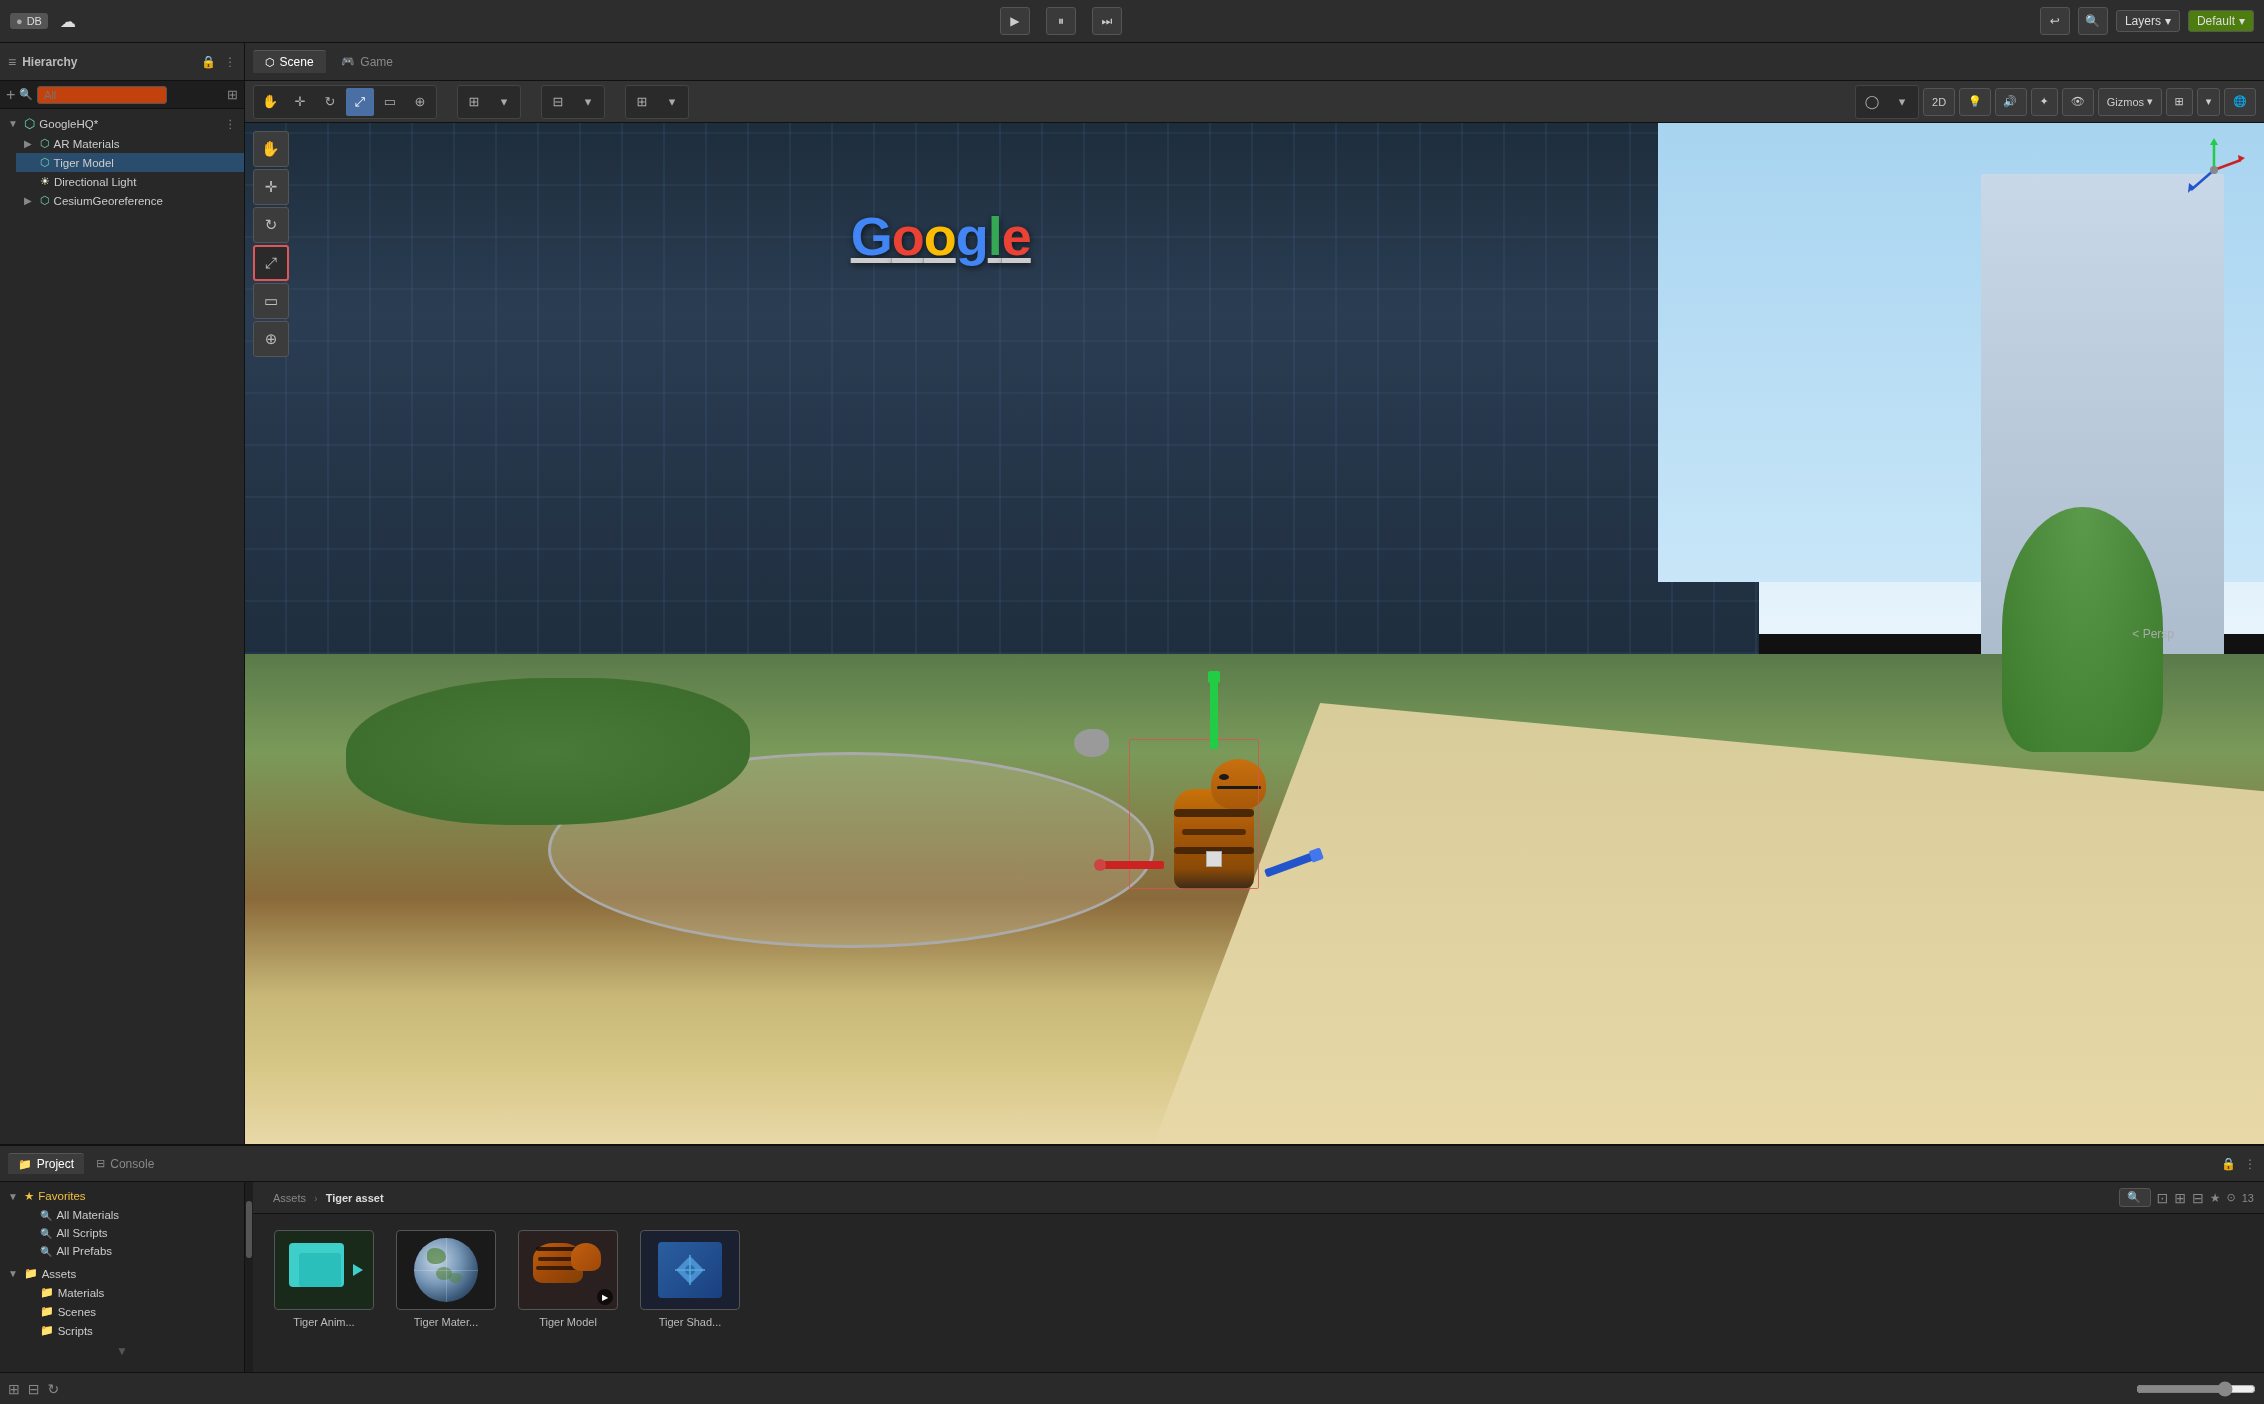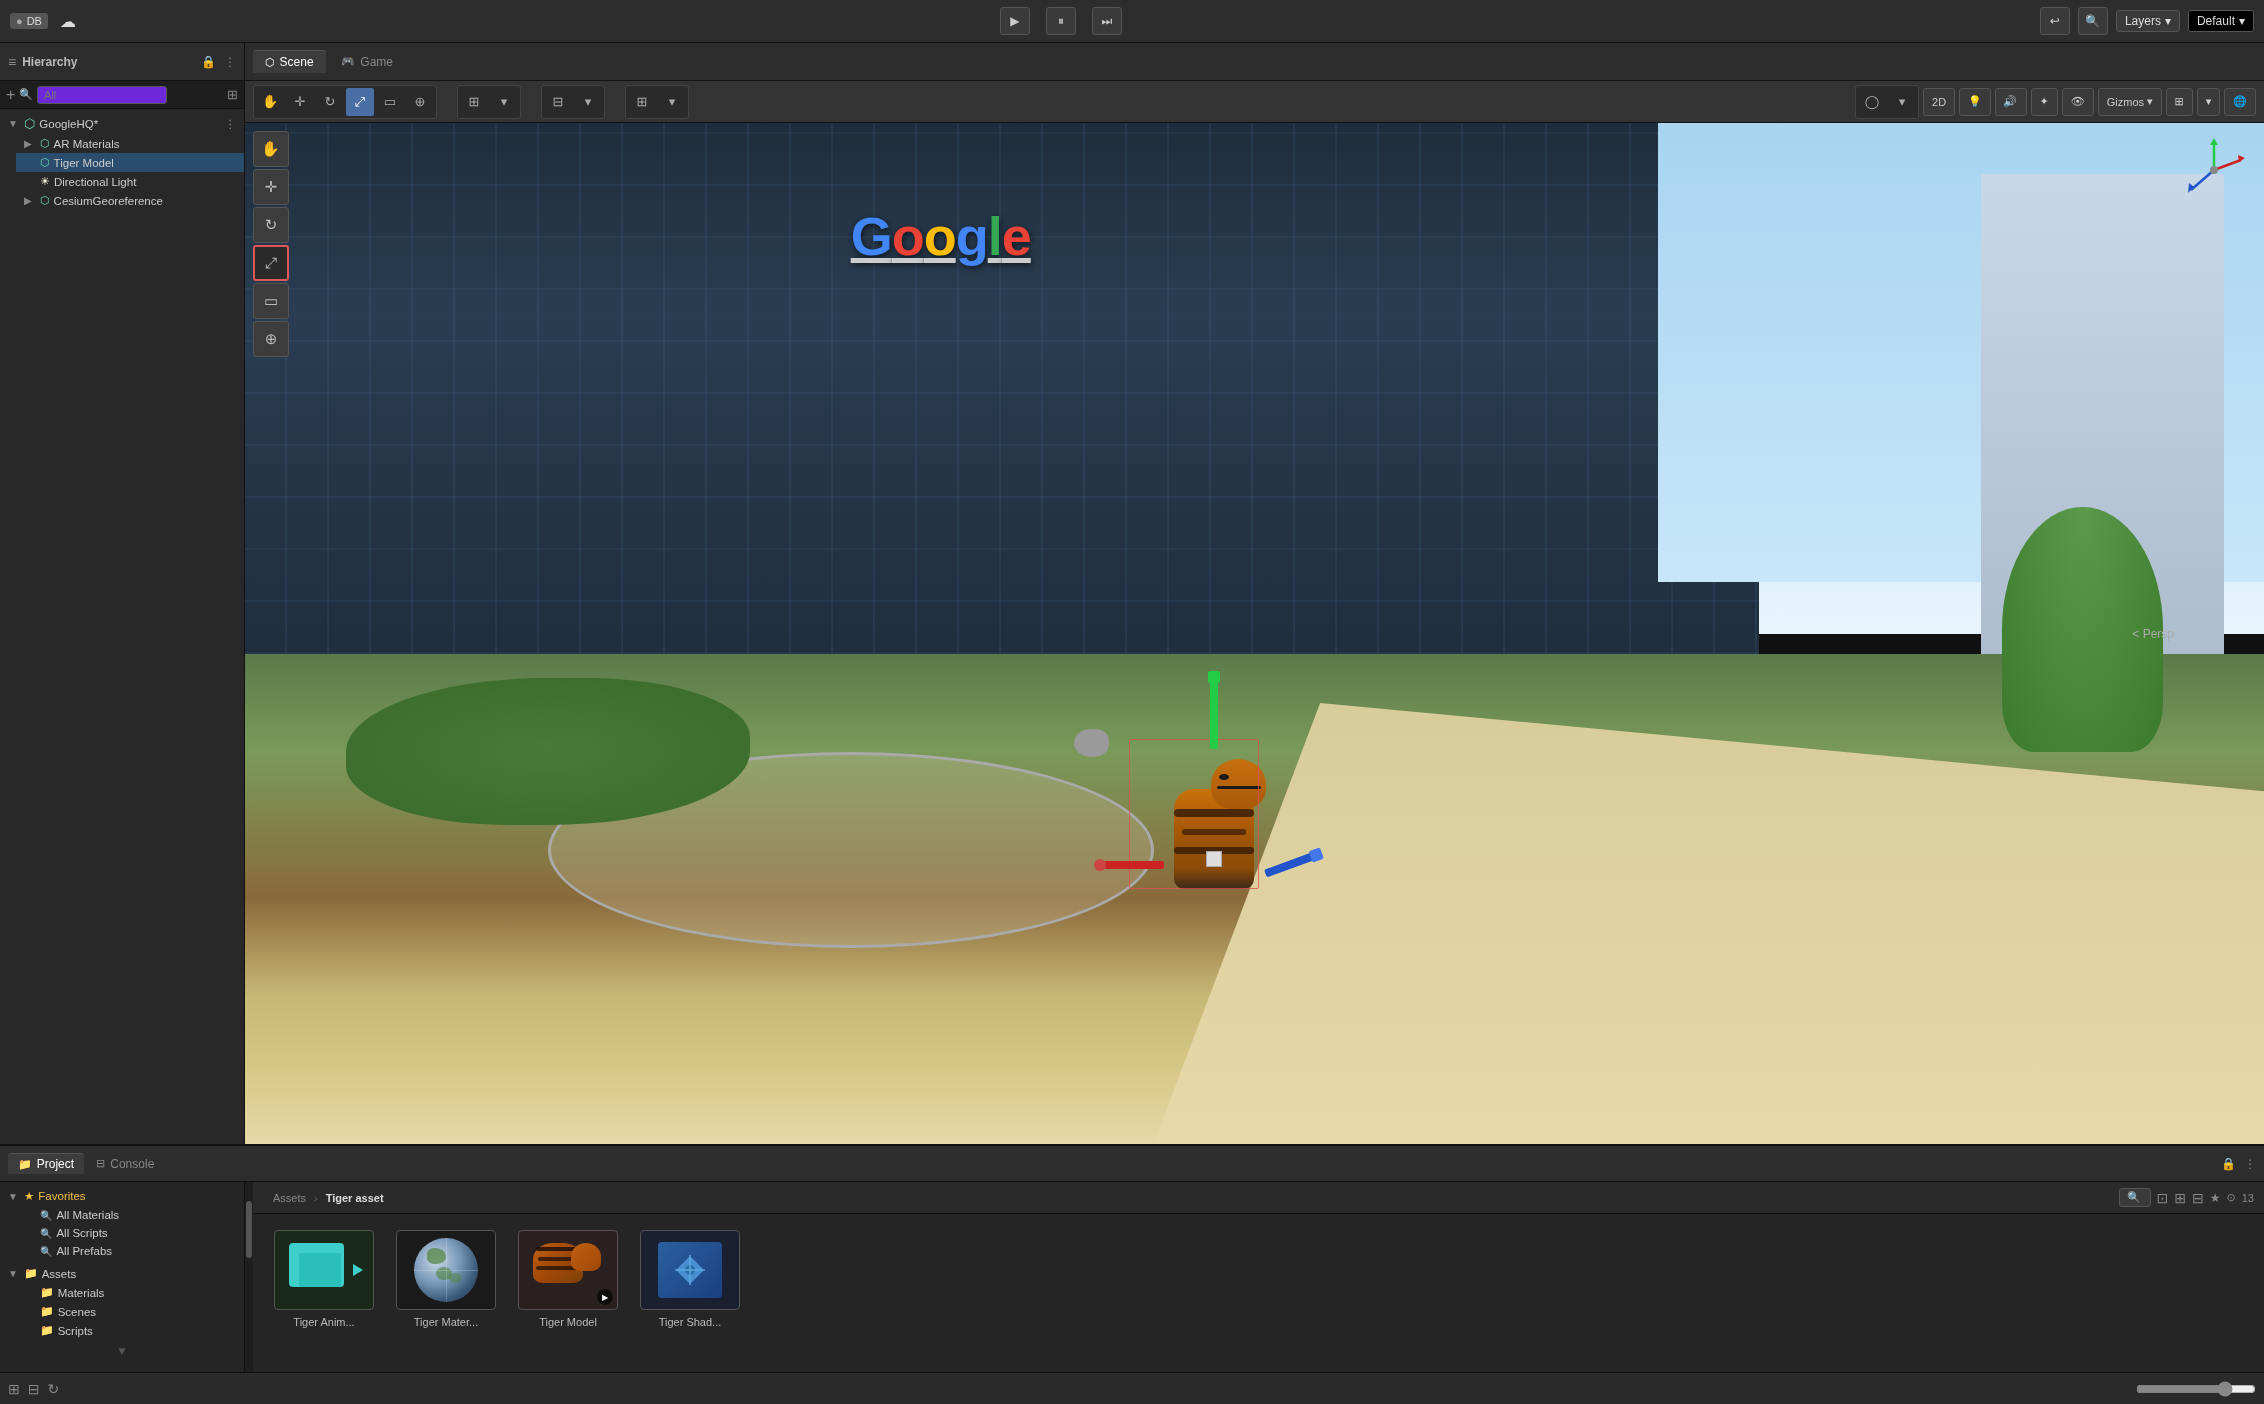--- a/index.html
+++ b/index.html
@@ -6,32 +6,32 @@
     body { background: #1e1e1e; color: #ccc; font-family: 'Segoe UI', Arial, sans-serif; font-size: 12px; width: 2264px; height: 1404px; overflow: hidden; display: flex; flex-direction: column; }
 
     
     .top-bar { height: 43px; background: #2d2d2d; border-bottom: 1px solid #111; display: flex; align-items: center; padding: 0 10px; gap: 8px; flex-shrink: 0; }
     .top-bar-left { display: flex; align-items: center; gap: 6px; }
     .db-badge { background: #555; border-radius: 3px; padding: 2px 6px; font-size: 11px; color: #ddd; display: flex; align-items: center; gap: 4px; }
     .top-bar-center { flex: 1; display: flex; justify-content: center; align-items: center; gap: 16px; }
     .play-btn { width: 30px; height: 28px; background: #3a3a3a; border: 1px solid #555; border-radius: 3px; display: flex; align-items: center; justify-content: center; cursor: pointer; color: #ccc; }
     .top-bar-right { display: flex; align-items: center; gap: 8px; }
     .layers-dropdown { background: #3a3a3a; border: 1px solid #555; border-radius: 3px; padding: 3px 8px; display: flex; align-items: center; gap: 4px; cursor: pointer; color: #ddd; font-size: 12px; }
-    .default-dropdown { background: #000000; border: 1px solid #555; border-radius: 3px; padding: 3px 8px; display: flex; align-items: center; gap: 4px; cursor: pointer; color: #ddd; font-size: 12px; }
+    .default-dropdown { background: #4d7c0f; border: 1px solid #555; border-radius: 3px; padding: 3px 8px; display: flex; align-items: center; gap: 4px; cursor: pointer; color: #ddd; font-size: 12px; }
 
     
     .main-area { display: flex; flex: 1; overflow: hidden; }
 
     
     .hierarchy-panel { width: 245px; background: #282828; border-right: 1px solid #111; display: flex; flex-direction: column; flex-shrink: 0; }
     .panel-header { height: 38px; background: #2d2d2d; border-bottom: 1px solid #111; display: flex; align-items: center; padding: 0 8px; gap: 6px; }
     .panel-title { font-size: 12px; color: #bbb; font-weight: 600; }
     .panel-header-icons { margin-left: auto; display: flex; gap: 8px; }
     .search-bar { height: 28px; background: #1e1e1e; border-bottom: 1px solid #111; display: flex; align-items: center; padding: 0 6px; gap: 4px; }
-    .search-input { background: #6d28d9; border: 1px solid #555; border-radius: 3px; color: #ccc; padding: 2px 6px; font-size: 11px; width: 130px; }
+    .search-input { background: #c2410c; border: 1px solid #555; border-radius: 3px; color: #ccc; padding: 2px 6px; font-size: 11px; width: 130px; }
     .hierarchy-content { flex: 1; padding: 4px 0; overflow-y: auto; }
     .hier-item { display: flex; align-items: center; padding: 3px 8px; cursor: pointer; gap: 4px; font-size: 11.5px; }
     .hier-item.selected { background: #2a4d6e; }
     .hier-arrow { width: 12px; color: #888; font-size: 10px; }
     .indent1 { margin-left: 16px; }
 
     
     .center-area { flex: 1; display: flex; flex-direction: column; overflow: hidden; }
     .tab-bar { height: 38px; background: #2d2d2d; border-bottom: 1px solid #111; display: flex; align-items: center; padding: 0 8px; gap: 4px; }
     .tab { padding: 4px 12px; border-radius: 3px 3px 0 0; cursor: pointer; font-size: 12px; display: flex; align-items: center; gap: 5px; }

